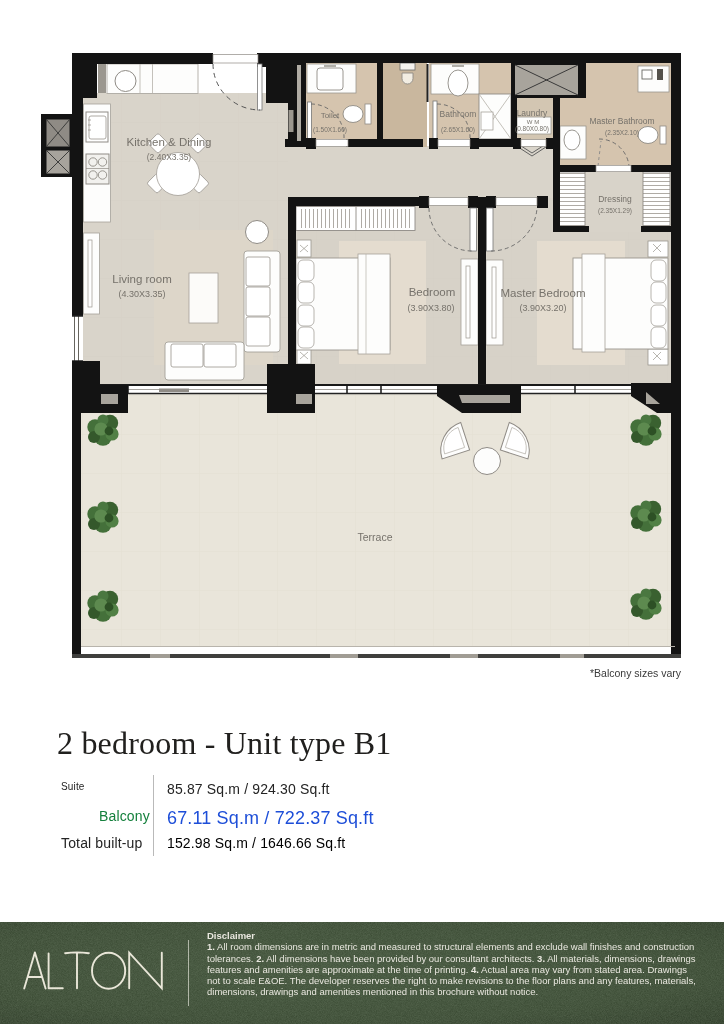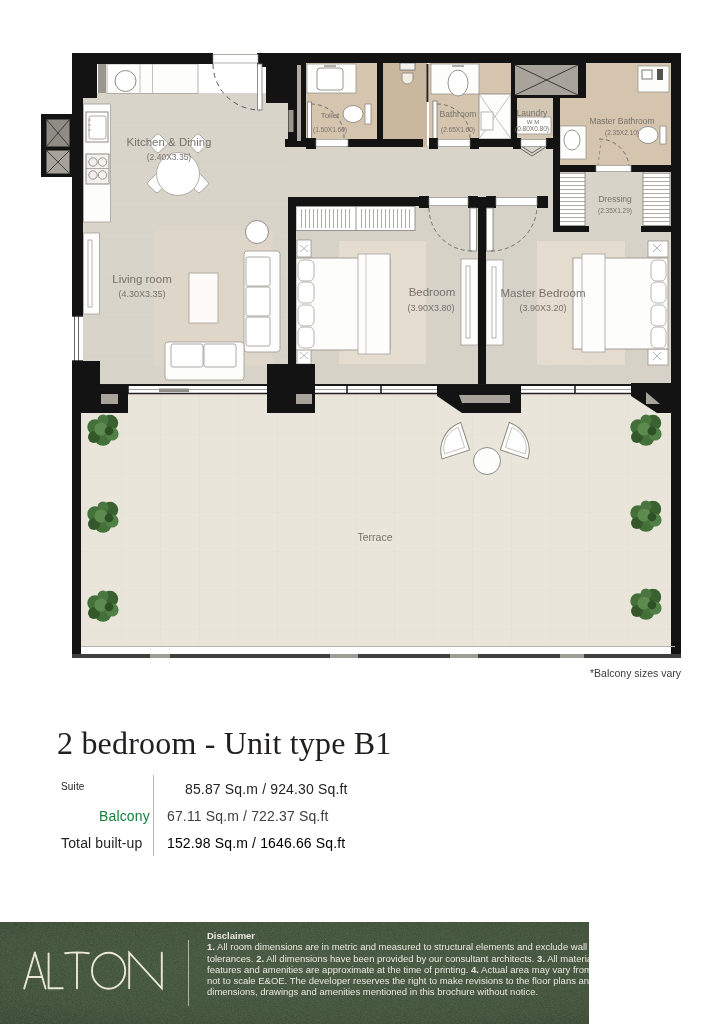--- a/index.html
+++ b/index.html
@@ -523,30 +523,30 @@
 
   <text x="681" y="677" font-size="10.5" fill="#3a3a3a" text-anchor="end" font-family="Liberation Sans, sans-serif">*Balcony sizes vary</text>
 </svg>
 
 <div class="abs" style="left:57px;top:725px;font-family:'Liberation Serif',serif;font-size:32px;color:#21201e;letter-spacing:0.2px;">2 bedroom - Unit type B1</div>
 
 <div class="abs" style="left:60px;top:775px;width:400px;">
   <div class="abs" style="left:93px;top:0;width:1px;height:81px;background:#b9b9b9;"></div>
 
   <div class="abs" style="left:1px;top:5.5px;font-size:10px;letter-spacing:0.15px;color:#242424;">Suite</div>
-  <div class="abs" style="left:107px;top:5.5px;font-size:14px;letter-spacing:0.15px;color:#242424;margin-left:18px;">85.87 Sq.m / 924.30 Sq.ft</div>
+  <div class="abs" style="left:107px;top:5.5px;font-size:14px;letter-spacing:0.15px;color:#242424;">85.87 Sq.m / 924.30 Sq.ft</div>
 
   <div class="abs" style="left:1px;top:32.5px;font-size:14px;letter-spacing:0.15px;color:#15803d;margin-left:38px;">Balcony</div>
-  <div class="abs" style="left:107px;top:32.5px;font-size:14px;letter-spacing:0.15px;color:#404040;">67.11 Sq.m / 722.37 Sq.ft</div>
+  <div class="abs" style="left:107px;top:32.5px;font-size:18px;letter-spacing:0.15px;color:#1d4ed8;">67.11 Sq.m / 722.37 Sq.ft</div>
 
   <div class="abs" style="left:1px;top:59.5px;font-size:14px;letter-spacing:0.15px;color:#242424;text-align:right;">Total built-up</div>
   <div class="abs" style="left:107px;top:59.5px;font-size:14px;letter-spacing:0.15px;color:#000000;">152.98 Sq.m / 1646.66 Sq.ft</div>
 </div>
 
-<div class="abs" style="left:0;top:922px;width:589px;height:102px;background:#4d5f4a;overflow:hidden;">
+<div class="abs" style="left:0;top:922px;width:724px;height:102px;background:#4d5f4a;overflow:hidden;">
   <svg width="724" height="102" style="position:absolute;left:0;top:0">
     <defs>
       <filter id="noise" x="0" y="0" width="100%" height="100%">
         <feTurbulence type="fractalNoise" baseFrequency="1.2" numOctaves="3" seed="7" stitchTiles="stitch"></feTurbulence>
         <feColorMatrix type="matrix" values="0 0 0 0 0.34 0 0 0 0 0.43 0 0 0 0 0.31 0 0 0 0.9 0"></feColorMatrix>
       </filter>
       <radialGradient id="vig" cx="45%" cy="45%" r="80%">
         <stop offset="0%" stop-color="#3f5038"></stop>
         <stop offset="65%" stop-color="#384831"></stop>
         <stop offset="100%" stop-color="#2d3a27"></stop>

